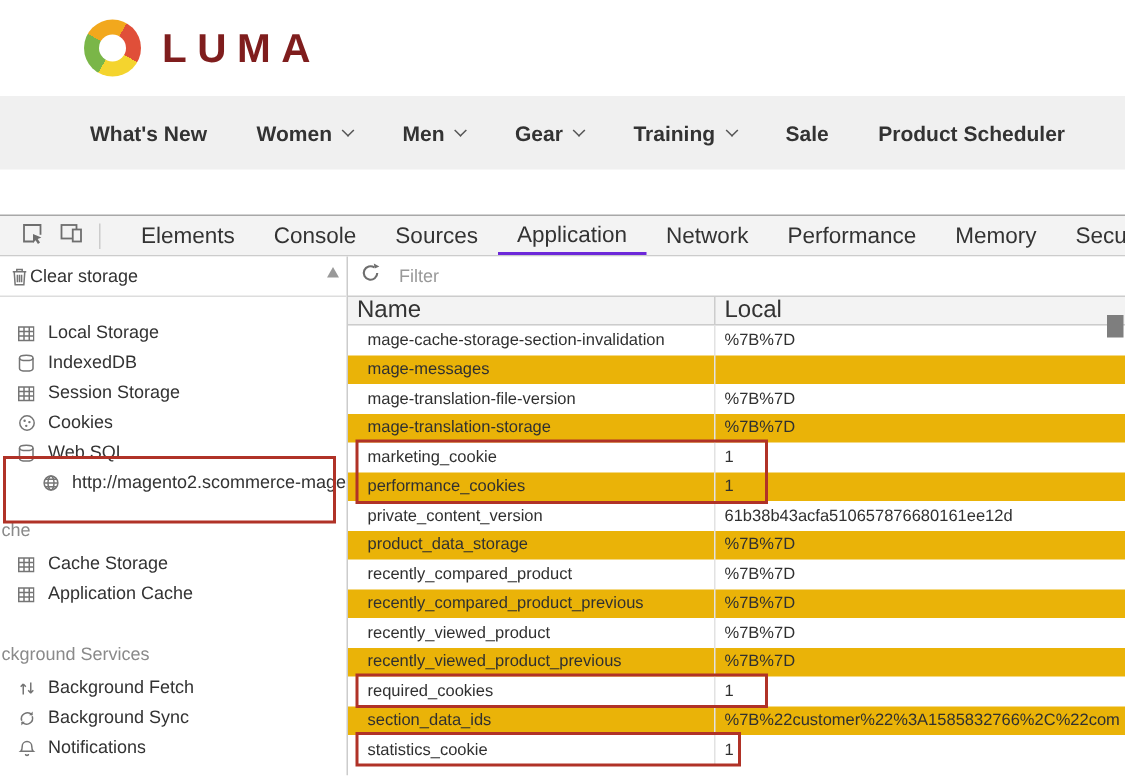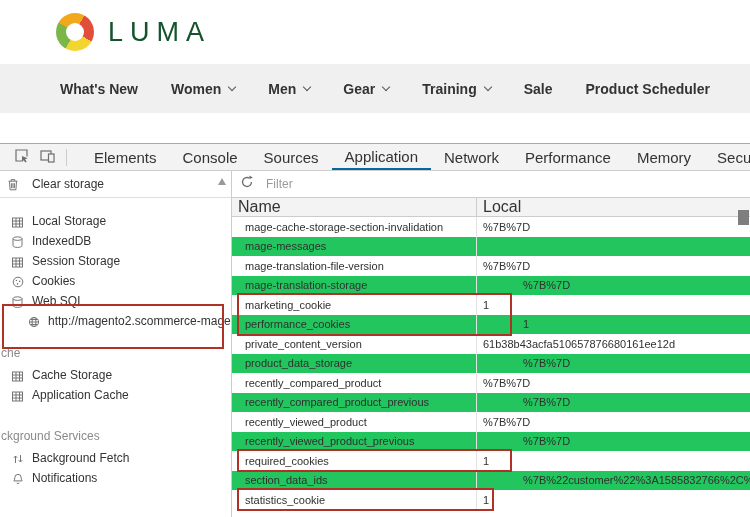--- a/index.html
+++ b/index.html
@@ -9,44 +9,44 @@
     background:#fff; font-family:"Liberation Sans", sans-serif; color:#333;
   }
 
   
   .logo-row { display:flex; align-items:center; height:64px; padding-left:56px; }
   .logo-mark {
     width:38px; height:38px; border-radius:50%; position:relative;
     background:conic-gradient(from 210deg,#7ab648 0 25%,#f2a81d 25% 50%,#e04f39 50% 75%,#f4d42e 75% 100%);
   }
   .logo-mark::after { content:""; position:absolute; inset:10px; background:#fff; border-radius:50%; }
-  .brand { margin-left:14px; font-size:27px; font-weight:normal; color:#14532d; letter-spacing:7px; }
+  .brand { margin-left:14px; font-size:27px; font-weight:bold; color:#7f1d1d; letter-spacing:7px; }
 
   .nav-bar { height:49px; background:#f0f0f0; display:flex; padding-left:60px; }
   .nav-item { display:flex; align-items:center; margin-right:33px; font-size:14px; font-weight:bold; color:#333; cursor:pointer; white-space:nowrap; }
   .chev { display:inline-block; width:6px; height:6px; border-right:1.5px solid #555; border-bottom:1.5px solid #555;
           transform:rotate(45deg); margin-left:8px; margin-top:-4px; }
 
   
   .devtools { position:absolute; left:0; right:0; top:143px; bottom:0; border-top:1px solid #a8a8a8;
               display:flex; flex-direction:column; background:#fff; }
   .dt-tabs { flex:0 0 27px; height:27px; background:#f3f3f3; border-bottom:1px solid #ccc;
              display:flex; align-items:stretch; font-size:15px; color:#333; }
   .dt-toolbtns { display:flex; align-items:center; padding:0 8px; }
   .tool-btn { width:26px; height:26px; display:flex; align-items:center; justify-content:center; cursor:pointer; }
   .dt-sep { width:1px; height:17px; background:#ccc; margin:0 6px; align-self:center; }
   .dt-tab { padding:0 13px; display:flex; align-items:center; cursor:pointer; height:26px; }
-  .dt-tab.active { border-bottom:2px solid #0369a1;text-align:center; }
+  .dt-tab.active { border-bottom:2px solid #6d28d9;text-align:center; }
 
   .dt-body { flex:1; display:flex; min-height:0; }
 
   
   .dt-sidebar { flex:0 0 232px; width:232px; border-right:1px solid #ccc; font-size:12px; color:#333;
                 position:relative; overflow:hidden; background:#fff; }
-  .sb-top { height:27px; border-bottom:1px solid #ddd; display:flex; align-items:center; padding-left:7px; gap:12px; }
+  .sb-top { height:27px; border-bottom:1px solid #ddd; display:flex; align-items:center; padding-left:7px; gap:0; }
   .sb-scroll-up { position:absolute; top:7px; right:5px; width:0; height:0; cursor:pointer;
                   border-left:4px solid transparent; border-right:4px solid transparent; border-bottom:7px solid #999; }
   .sb-sections { }
   .sb-section { margin-top:10px; }
   .sb-section + .sb-section { margin-top:16px; }
   .sb-section:nth-child(3) { margin-top:25px; }
   .sb-header { color:#8a8a8a; padding:2px 0 2px 1px; height:18px; white-space:nowrap; overflow:hidden; }
   .sb-item { height:20px; display:flex; align-items:flex-end; padding-left:12px; gap:7px; cursor:pointer; }
   .sb-item.indent { padding-left:28px; }
   .sb-icon { width:13px; display:flex; align-items:center; flex:0 0 13px; }
@@ -59,21 +59,21 @@
   .filter-input { border:none; outline:none; font-size:12px; color:#333; flex:1; background:transparent; padding:0 4px; }
   .filter-input::placeholder { color:#999; }
 
   .grid-header { flex:0 0 19px; height:19px; background:#f3f3f3; border-bottom:1px solid #ccc;
                  display:flex; font-size:16px; color:#333; }
   .col-name { flex:0 0 245px; width:245px; border-right:1px solid #ccc; padding-left:6px; display:flex; align-items:center; }
   .col-value { flex:1; padding-left:6px; display:flex; align-items:center; }
 
   .grid-body { flex:1; overflow:hidden; }
   .grid-row { height:19.5px; display:flex; font-size:11px; color:#303030; cursor:default; }
-  .grid-row.alt { background:#22c55e;gap:40px; }
+  .grid-row.alt { background:#eab308; }
   .cell { display:flex; align-items:center; white-space:nowrap; overflow:hidden; }
   .cell.name { flex:0 0 245px; width:245px; padding-left:13px; border-right:1px solid #e2e2e2; }
   .cell.value { flex:1; padding-left:6px; }
 
   .v-thumb { position:absolute; right:1px; top:39px; width:11px; height:15px; background:#7e7e7e; cursor:pointer; }
 
   
   .ann { position:absolute; border:2px solid #b03227; pointer-events:none; z-index:10; }
   #ann-sidebar    { left:2px;   top:304px; width:222px; height:45px; }
   #ann-marketing  { left:237px; top:293px; width:275px; height:43px; }
@@ -246,20 +246,31 @@
           </div>
           <div class="sb-section">
             <div class="sb-header">ckground Services</div>
             <div class="sb-item">
               <span class="sb-icon">
                 <svg width="12" height="12" viewBox="0 0 12 12">
                   <path d="M3.5 10V3M3.5 3L1.8 4.8M3.5 3l1.7 1.8M8.5 2v7M8.5 9L6.8 7.2M8.5 9l1.7-1.8" stroke="#757575" fill="none"></path>
                 </svg>
               </span>
               <span class="sb-label">Background Fetch</span>
+            </div>
+            <div class="sb-item">
+              <span class="sb-icon">
+                <svg width="12" height="12" viewBox="0 0 12 12">
+                  <path d="M2.5 7.5a4 4 0 0 1 6.8-3.9" fill="none" stroke="#757575"></path>
+                  <path d="M9.8 1.4v2.4H7.4z" fill="#757575"></path>
+                  <path d="M9.5 4.5a4 4 0 0 1-6.8 3.9" fill="none" stroke="#757575"></path>
+                  <path d="M2.2 10.6V8.2h2.4z" fill="#757575"></path>
+                </svg>
+              </span>
+              <span class="sb-label">Background Sync</span>
             </div>
             <div class="sb-item">
               <span class="sb-icon">
                 <svg width="12" height="12" viewBox="0 0 12 12">
                   <path d="M6 1.4a3.2 3.2 0 0 1 3.2 3.2c0 2.5 1 3.3 1 3.3H1.8s1-.8 1-3.3A3.2 3.2 0 0 1 6 1.4z" fill="none" stroke="#757575"></path>
                   <path d="M5 9.7a1 1 0 0 0 2 0" fill="none" stroke="#757575"></path>
                 </svg>
               </span>
               <span class="sb-label">Notifications</span>
             </div>

